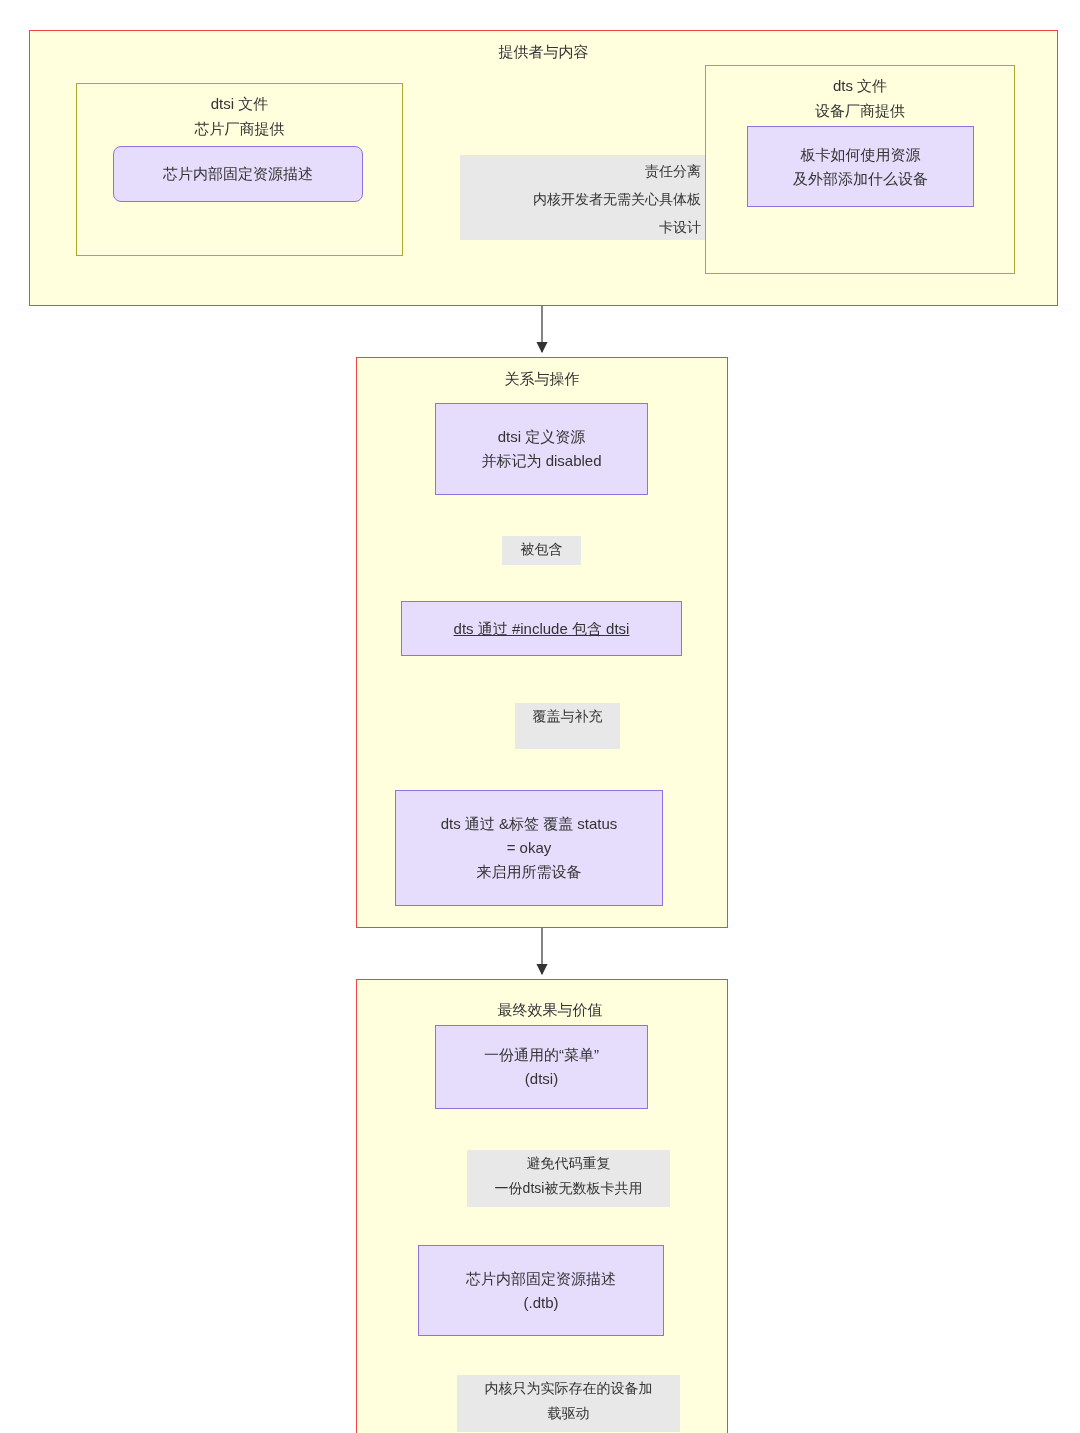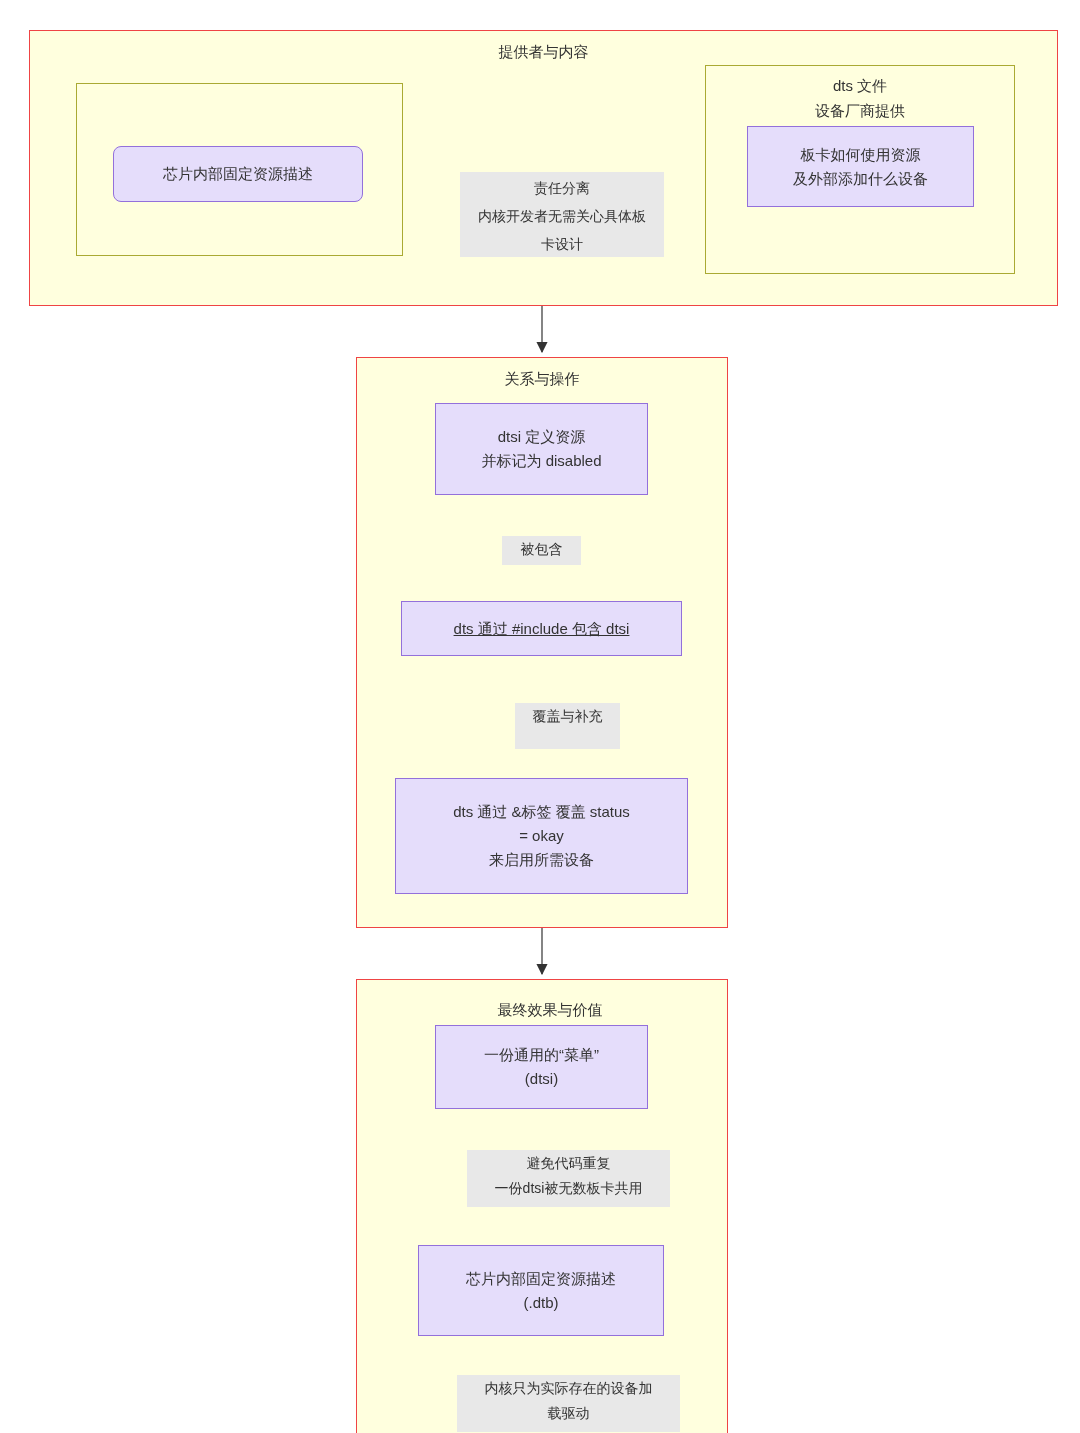--- a/index.html
+++ b/index.html
@@ -116,24 +116,26 @@
     <line x1="542" y1="928" x2="542" y2="974" stroke="#666666" stroke-width="1.6" marker-end="url(#arrow)"></line>
 
     <line x1="542" y1="1108" x2="542" y2="1244" stroke="#666666" stroke-width="1.6" marker-end="url(#arrow)"></line>
     <line x1="542" y1="1335" x2="542" y2="1433" stroke="#666666" stroke-width="1.6"></line>
   </svg>
 
   <div class="subgraph" style="left:29px; top:30px; width:1029px; height:276px;">
     <div class="subgraph-title" style="top:11px;">提供者与内容</div>
 
     <div class="nested" style="left:46px; top:52px; width:327px; height:173px;">
+      <div class="nested-title" style="top:7px;">dtsi 文件</div>
+      <div class="nested-title" style="top:32px;">芯片厂商提供</div>
       <div class="node" style="left:36px; top:62px; width:250px; height:56px;border-radius:8px;">芯片内部固定资源描述</div>
     </div>
 
-    <div class="edge-label" style="left:430px; top:141px; width:204px; height:85px; line-height:28px; padding-top:2px;">责任分离
+    <div class="edge-label" style="left:430px; top:124px; width:245px; height:85px; line-height:28px; padding-top:2px;text-align:right;">责任分离
 内核开发者无需关心具体板
 卡设计</div>
 
     <div class="nested" style="left:675px; top:34px; width:310px; height:209px;">
       <div class="nested-title" style="top:7px;">dts 文件</div>
       <div class="nested-title" style="top:32px;">设备厂商提供</div>
       <div class="node" style="left:41px; top:60px; width:227px; height:81px;">板卡如何使用资源
 及外部添加什么设备</div>
     </div>
   </div>
@@ -143,21 +145,21 @@
 
     <div class="node" style="left:78px; top:45px; width:213px; height:92px;">dtsi 定义资源
 并标记为 disabled</div>
 
     <div class="edge-label" style="left:145px; top:178px; width:79px; height:29px;">被包含</div>
 
     <div class="node" style="left:44px; top:243px; width:281px; height:55px;text-decoration:underline;">dts 通过 #include 包含 dtsi</div>
 
     <div class="edge-label" style="left:132px; top:345px; width:105px; height:46px;margin-left:26px;">覆盖与补充</div>
 
-    <div class="node" style="left:38px; top:420px; width:293px; height:116px;">dts 通过 &amp;标签 覆盖 status
+    <div class="node" style="left:38px; top:432px; width:268px; height:116px;">dts 通过 &amp;标签 覆盖 status
 = okay
 来启用所需设备</div>
   </div>
 
   <div class="subgraph" style="left:356px; top:979px; width:372px; height:470px;">
     <div class="subgraph-title" style="top:20px;margin-left:16px;">最终效果与价值</div>
 
     <div class="node" style="left:78px; top:45px; width:213px; height:84px;">一份通用的“菜单”
 (dtsi)</div>
 

